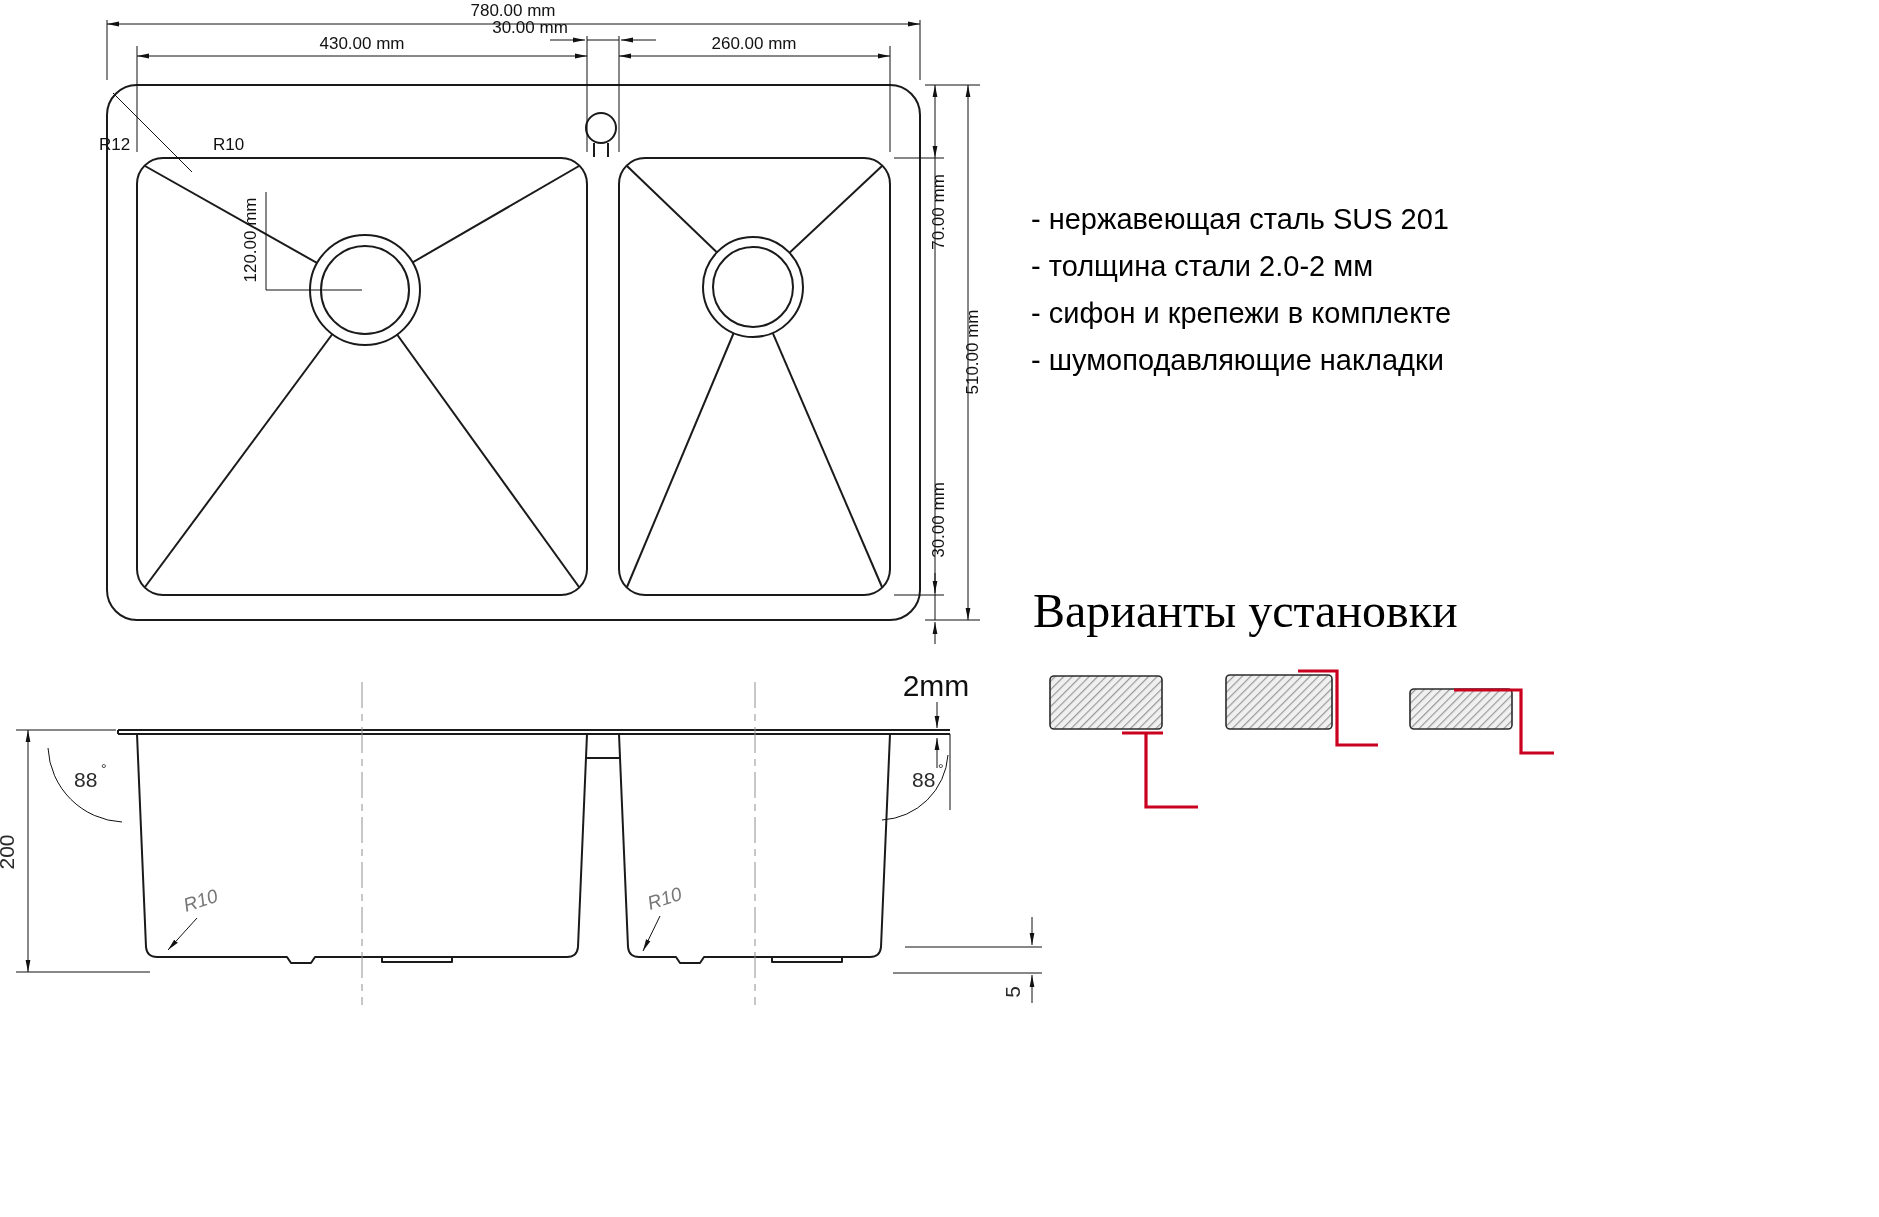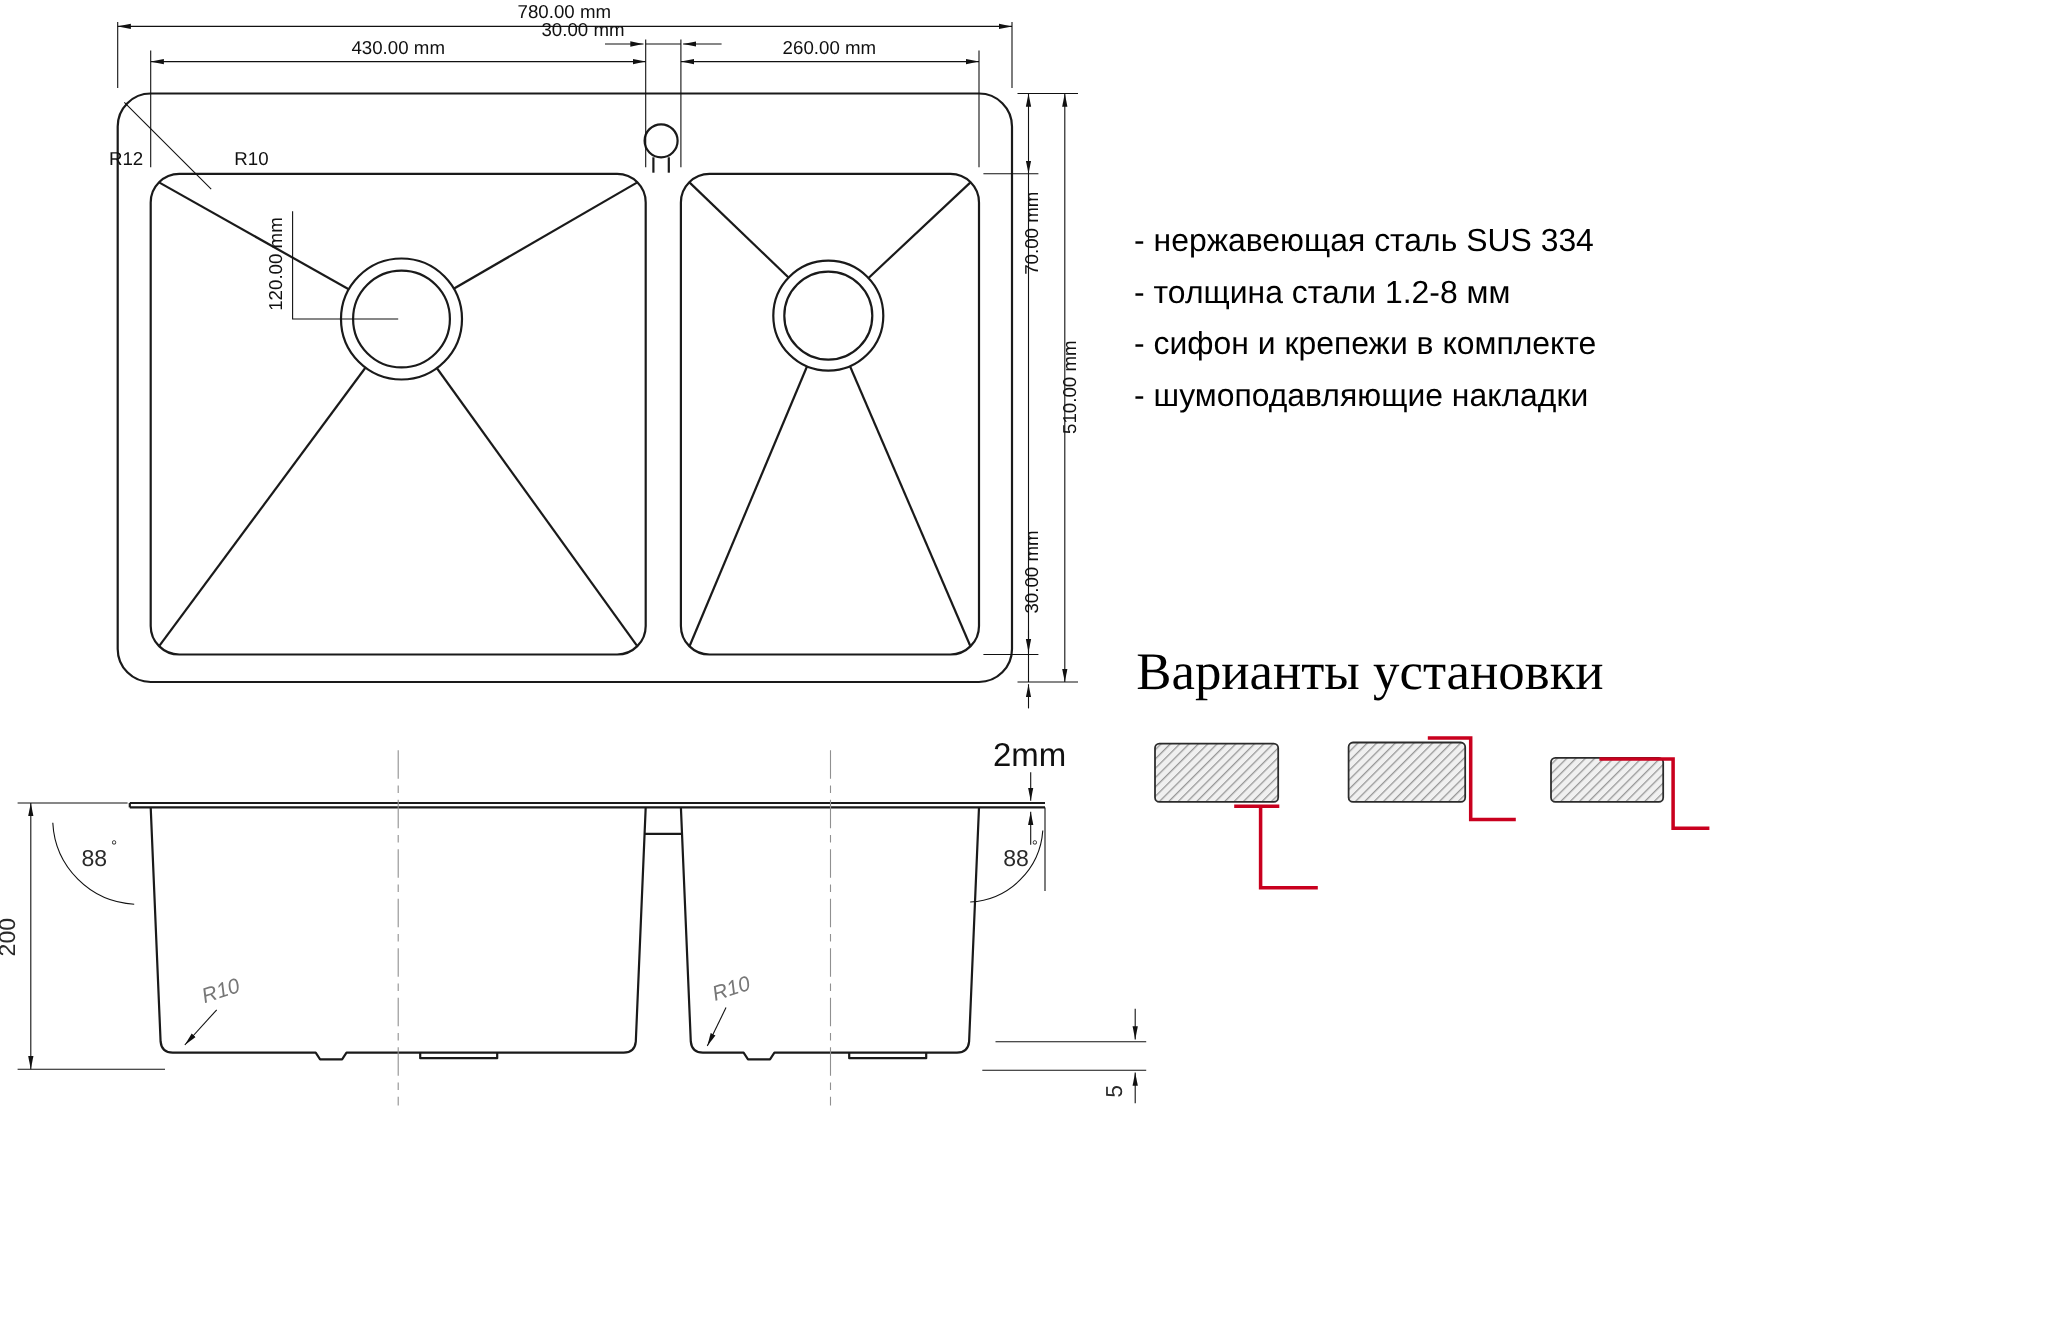--- a/index.html
+++ b/index.html
@@ -190,22 +190,22 @@
     <marker id="mE2" viewBox="0 0 12 6" refX="12" refY="3" markerWidth="12" markerHeight="6" markerUnits="userSpaceOnUse" orient="auto">
         <path d="M0,0.6 L12,3 L0,5.4 Z" fill="#111"></path>
       </marker>
     <marker id="mS2" viewBox="0 0 12 6" refX="0" refY="3" markerWidth="12" markerHeight="6" markerUnits="userSpaceOnUse" orient="auto">
         <path d="M12,0.6 L0,3 L12,5.4 Z" fill="#111"></path>
       </marker>
   </defs>
 </svg>
 
 <div class="features">
-  <div>- нержавеющая сталь SUS 334</div>
-  <div>- толщина стали 1.2-8 мм</div>
+  <div>- нержавеющая сталь SUS 201</div>
+  <div>- толщина стали 2.0-2 мм</div>
   <div>- сифон и крепежи в комплекте</div>
   <div>- шумоподавляющие накладки</div>
 </div>
 
 <div class="heading">Варианты установки</div>
 
 <svg id="install" width="560" height="220" viewBox="0 0 560 220">
   <defs>
     <pattern id="hatch" width="6" height="6" patternUnits="userSpaceOnUse" patternTransform="rotate(45)">
       <rect width="6" height="6" fill="#f0f0f0"></rect>

